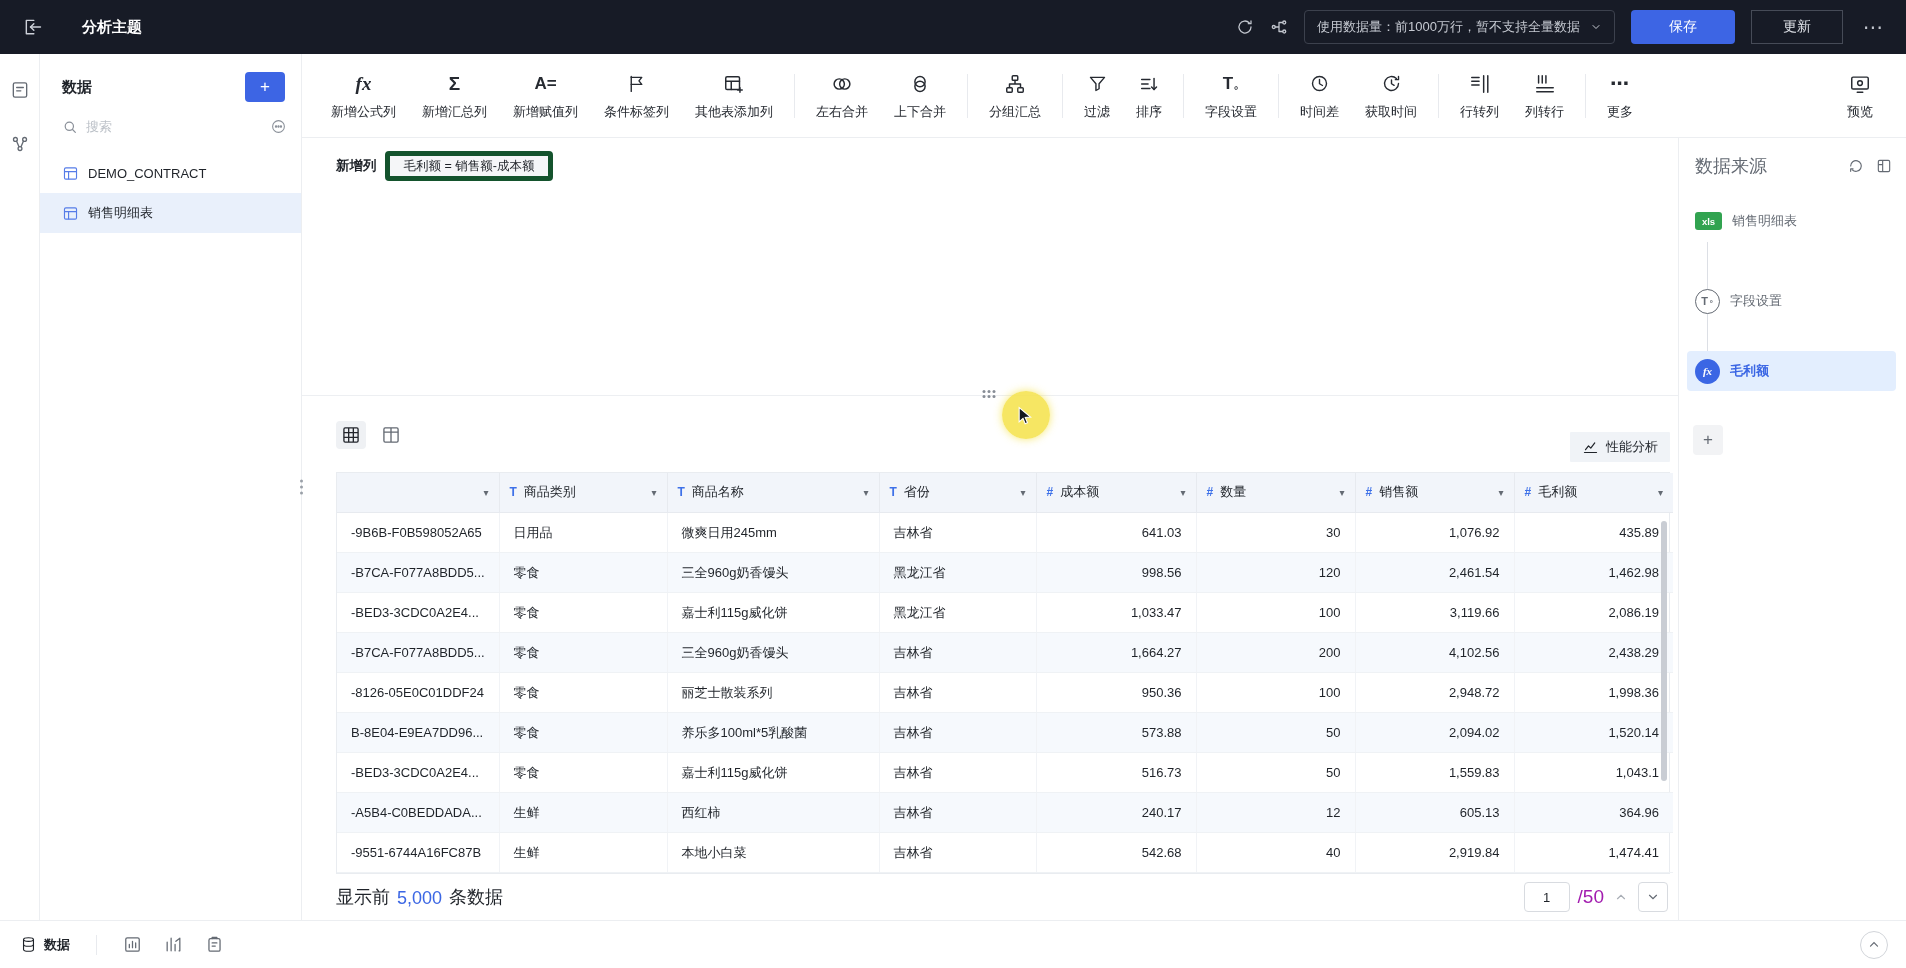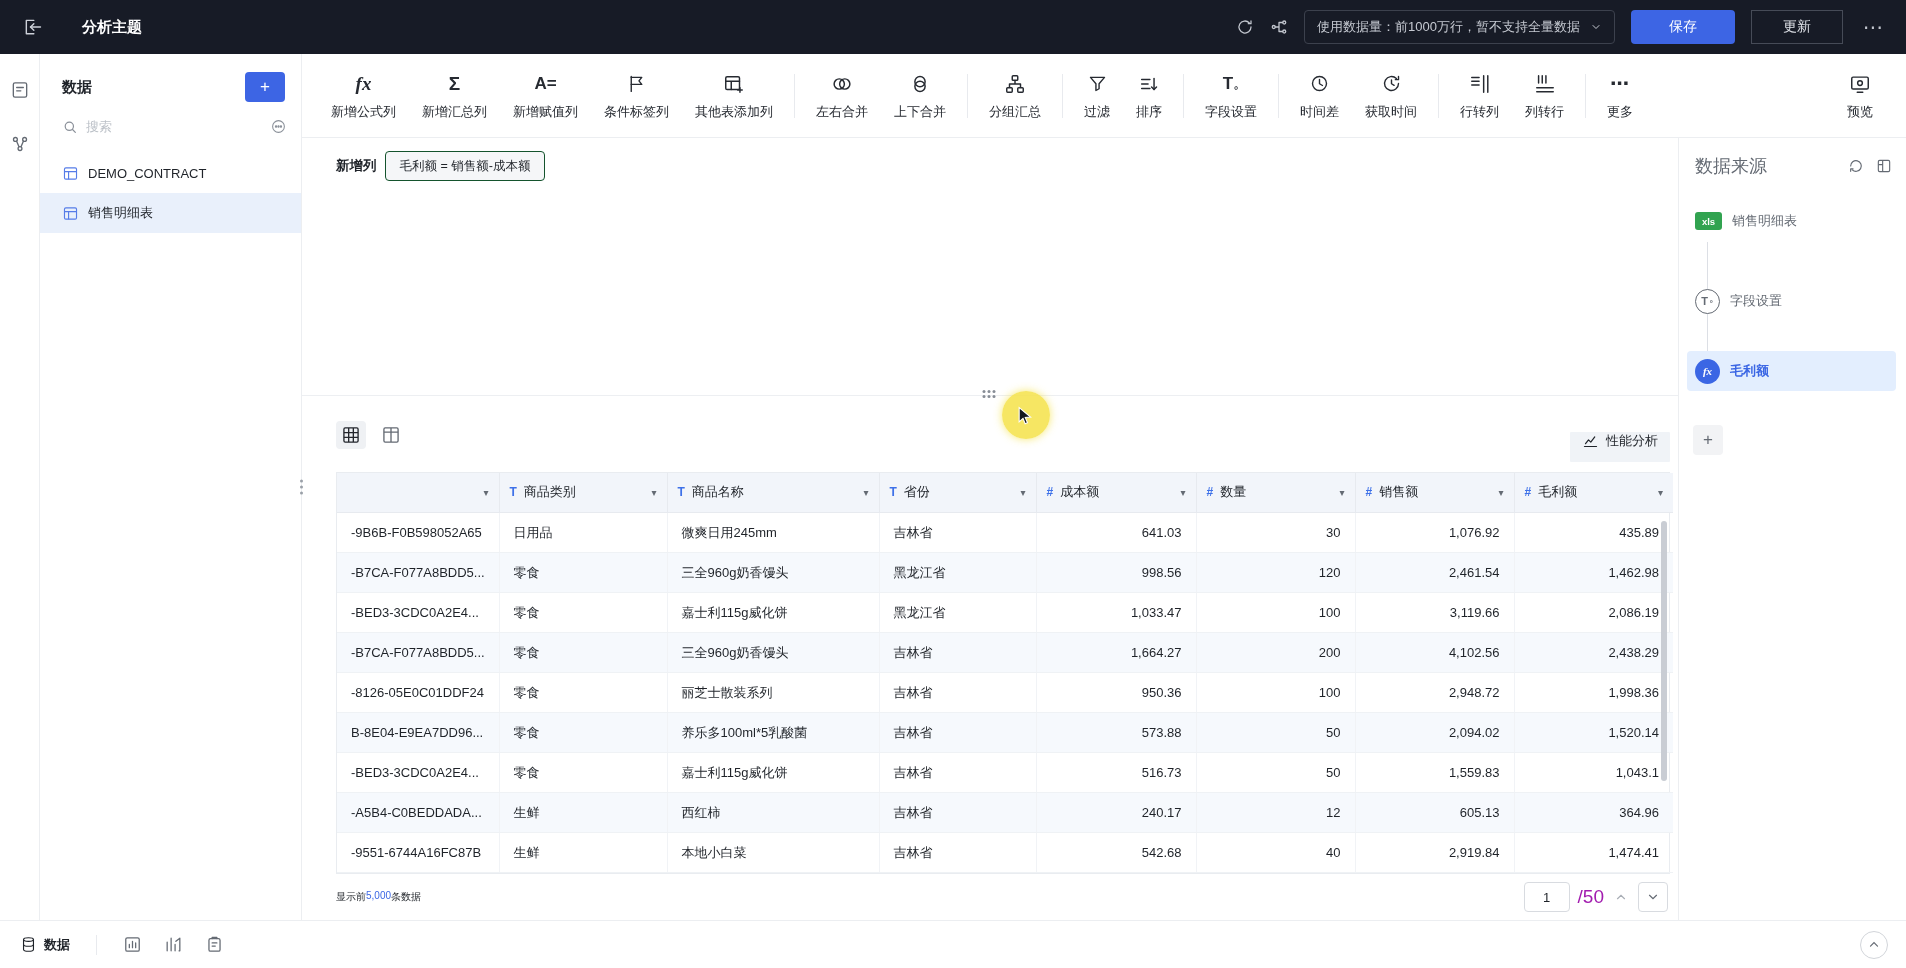--- a/index.html
+++ b/index.html
@@ -62,60 +62,60 @@
   .tl-div { width:1px; height:44px; background:#E8EAEE; margin:0 8px; flex:none; }
   .tl-spacer { flex:1; }
 
   
   .content-row { flex:1; display:flex; min-height:0; }
   .workspace { flex:1; display:flex; flex-direction:column; min-width:0; }
 
   .step-row { height:46px; display:flex; align-items:center; gap:8px; padding:10px 0 0 34px; }
   .step-label { font-size:13.5px; font-weight:700; color:#1F2329; }
   .step-chip { height:30px; display:flex; align-items:center; padding:0 14px; background:#F5F6F8;
-    border:1px solid #14532d; border-radius:4px; font-size:12.5px; color:#1F2329; cursor:pointer; }
+    border:5px solid #14532d; border-radius:4px; font-size:12.5px; color:#1F2329; cursor:pointer; }
 
   .canvas { flex:1; position:relative; border-bottom:1px solid #EDEFF2; }
   .grip { position:absolute; left:50%; bottom:-5px; transform:translateX(-50%); display:grid;
     grid-template-columns:repeat(3,5px); grid-template-rows:repeat(2,5px); z-index:4; cursor:row-resize; }
   .grip i { width:3px; height:3px; border-radius:50%; background:#878D96; }
   .cursor-wrap { position:absolute; left:calc(50% + 12px); bottom:-44px; width:48px; height:48px; z-index:6;
     pointer-events:none; }
   .cursor-halo { position:absolute; inset:0; border-radius:50%; background:rgba(245,227,77,0.88);
     box-shadow:0 0 8px rgba(245,227,77,0.8); }
   .cursor-arrow { position:absolute; left:13px; top:15px; }
 
   
   .table-tools { margin:12px 8px 10px 34px; display:flex; align-items:center; }
   .view-toggle { display:flex; align-items:center; gap:10px; }
   .vt-btn { width:30px; height:28px; display:flex; align-items:center; justify-content:center; border-radius:4px;
     cursor:pointer; color:#646A73; }
   .vt-btn.active { color:#23262C; background:#EFF1F4; }
-  .perf-btn { margin-left:auto; height:30px; display:flex; gap:7px; padding:0 12px;
+  .perf-btn { margin-left:auto; height:30px; display:flex; align-items:center; gap:7px; padding:0 12px;
     background:#F0F3F7; border:none; border-radius:1px; font-size:13px; color:#1F2329; cursor:pointer;
     font-family:inherit;margin-top:24px; }
 
   .table-wrap { margin:0 8px 0 34px; position:relative; border:1px solid #E9ECF0; }
   table.data { border-collapse:collapse; table-layout:fixed; width:1336px; font-size:13px; }
   table.data th { height:40px; background:#F2F5FA; border-bottom:1px solid #E7EAEF; border-right:1px solid #E7EAEF;
     font-weight:400; color:#1F2329; padding:0 10px; }
   table.data th:last-child, table.data td:last-child { border-right:none; }
   .th-inner { display:flex; align-items:center; gap:7px; }
   .th-type { font-weight:700; font-size:12px; color:#3E71E8; flex:none; }
   .th-lb { white-space:nowrap; overflow:hidden; }
   .th-arrow { margin-left:auto; color:#646A73; font-size:10px; cursor:pointer; flex:none; }
   table.data td { height:40px; padding:0 14px; border-bottom:1px solid #EFF2F5; border-right:1px solid #F1F3F6;
     white-space:nowrap; overflow:hidden; color:#1F2329; }
   table.data tbody tr:nth-child(even) { background:#F6F9FD; }
   td.c-id { padding:0 6px; }
   td.c-num { text-align:right; }
   .vscroll { position:absolute; right:2px; top:48px; width:6px; height:260px; border-radius:3px; background:#C9CDD4; }
 
   .table-footer { height:46px; margin:0 10px 0 34px; display:flex; align-items:center; }
-  .tf-left { display:flex; align-items:flex-start; gap:0; font-size:10px; color:#1F2329; }
+  .tf-left { display:flex; align-items:flex-end; gap:7px; font-size:18px; color:#1F2329; }
   .tf-count { color:#3B66E4; }
   .tf-right { margin-left:auto; display:flex; align-items:center; gap:8px; }
   .page-input { width:46px; height:30px; border:1px solid #D8DBE0; border-radius:4px; text-align:center;
     font-size:13px; color:#1F2329; outline:none; font-family:inherit; }
   .page-total { font-size:19px; color:#a21caf; }
   .pg-up { color:#A8ADB5; cursor:default; display:flex; align-items:center; padding:0 2px; }
   .pg-down { width:30px; height:30px; border:1px solid #D8DBE0; border-radius:4px; display:flex;
     align-items:center; justify-content:center; color:#646A73; cursor:pointer; background:#fff; }
 
   

